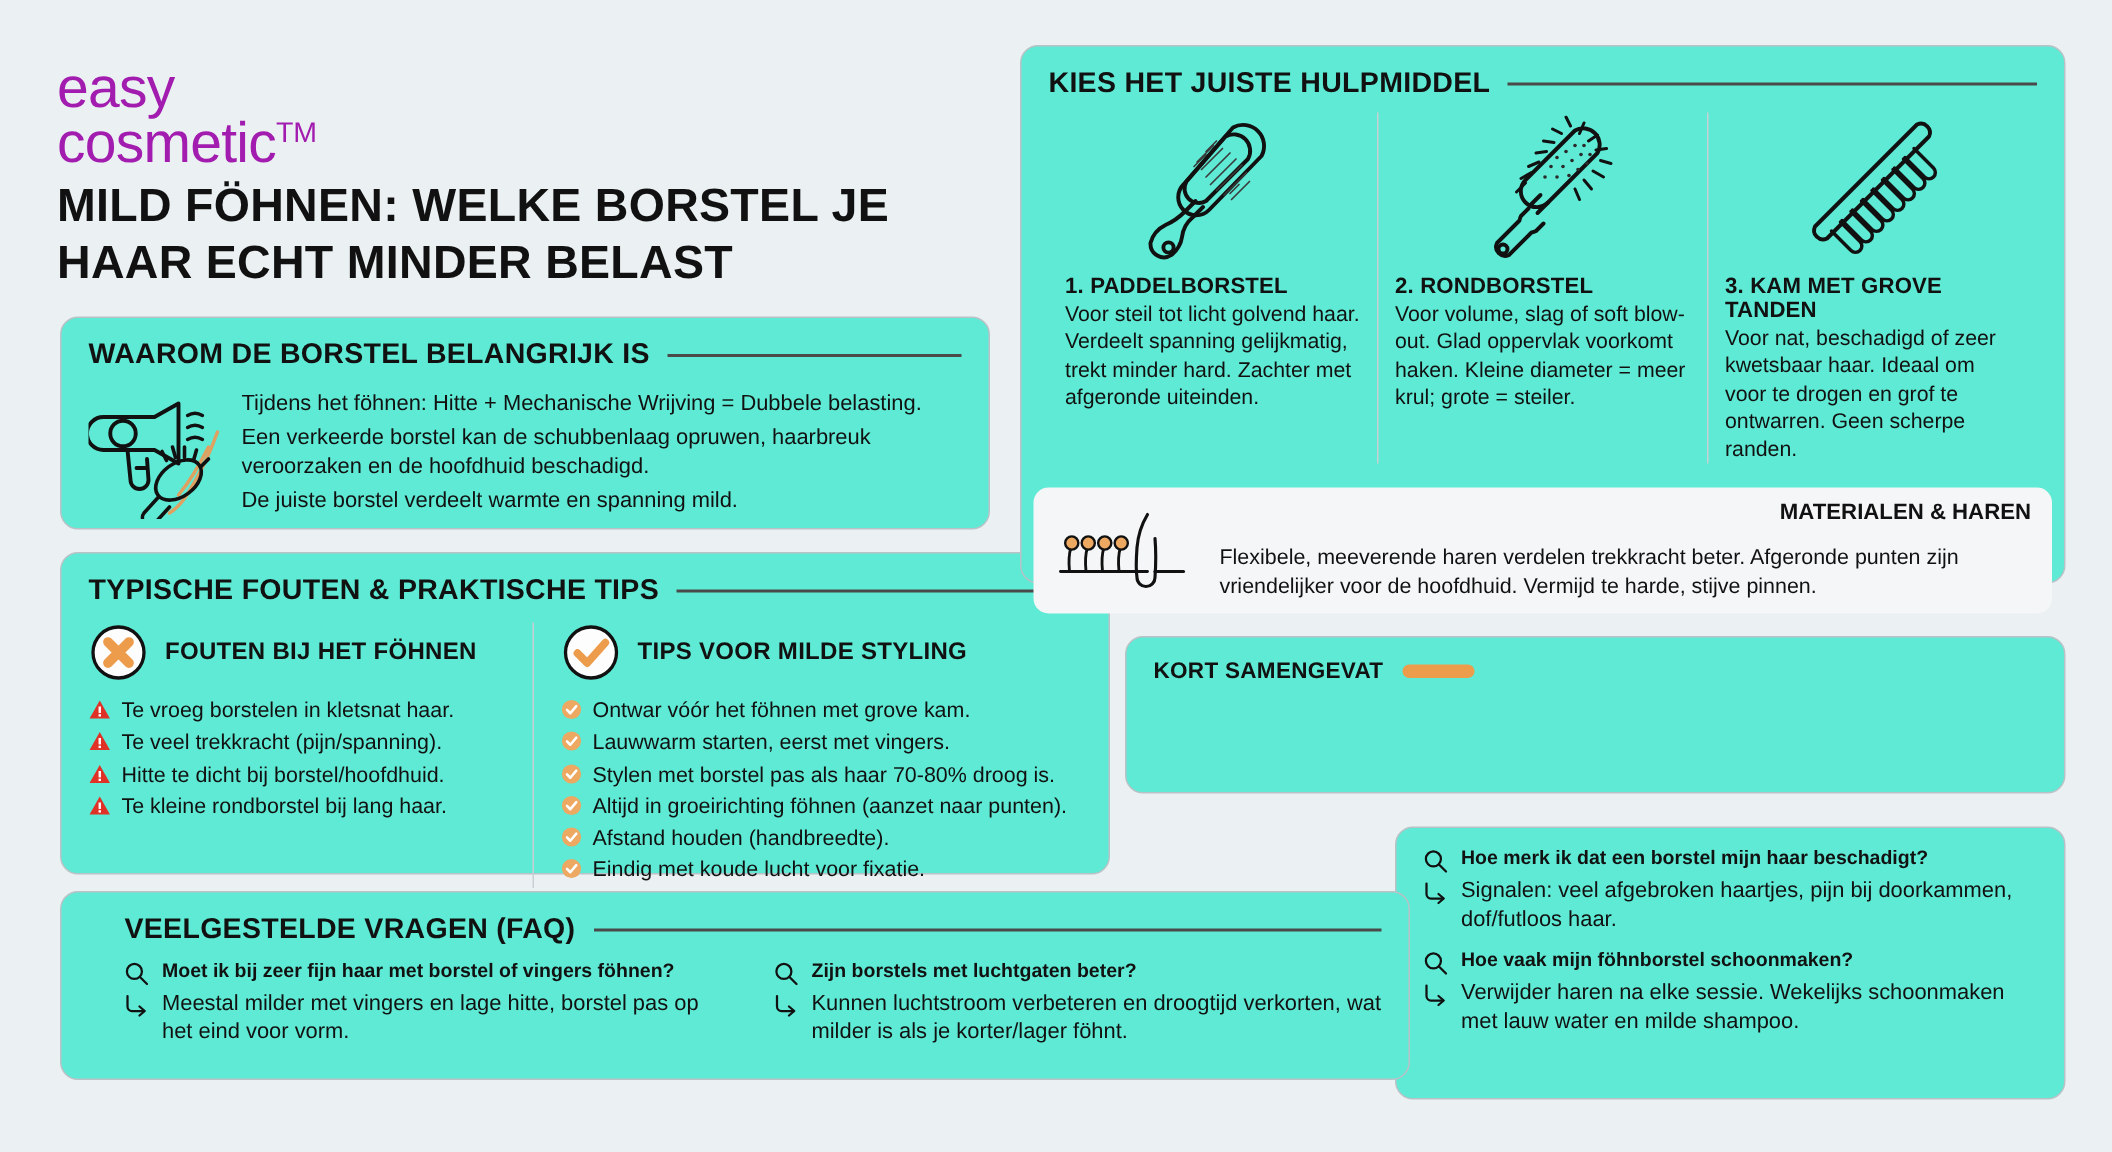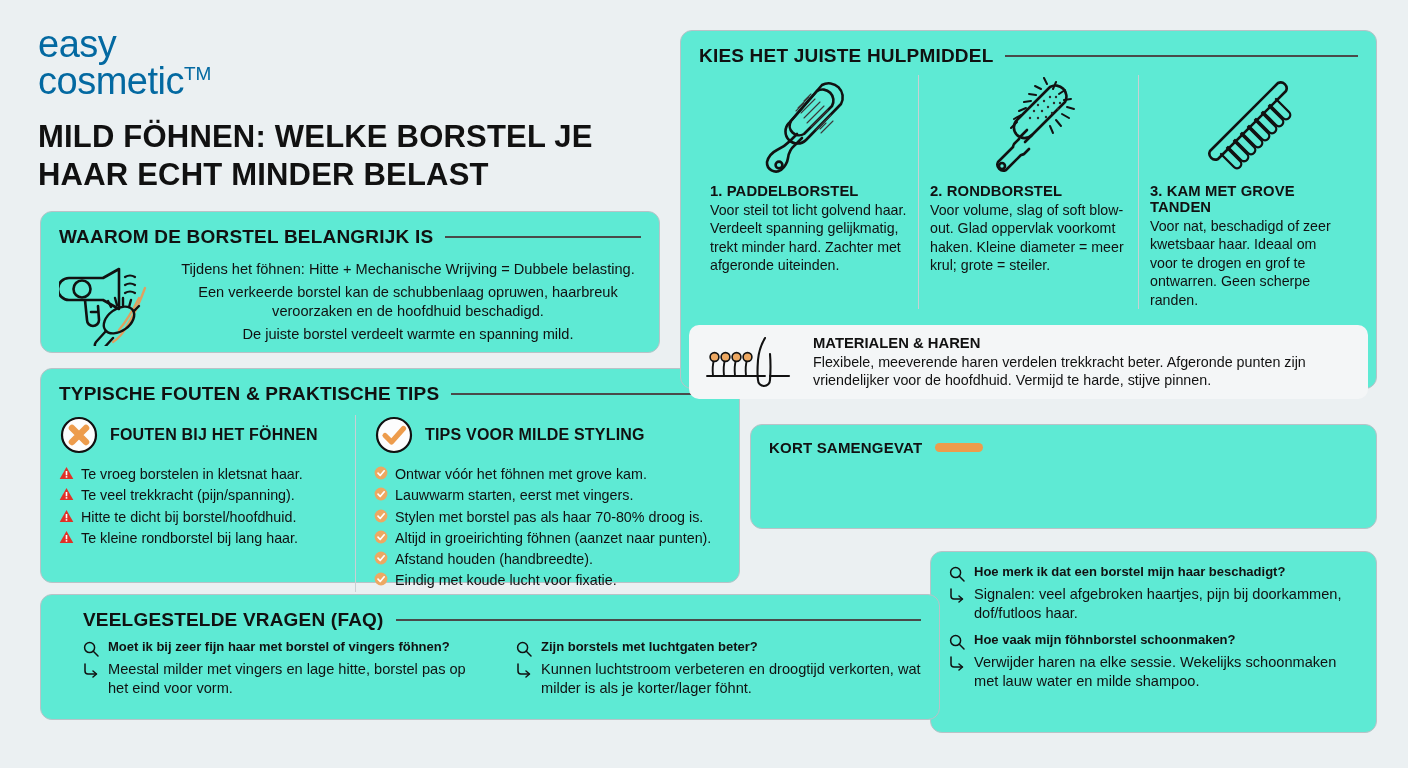--- a/index.html
+++ b/index.html
@@ -25,35 +25,35 @@
   .sec-head {
     display: flex; align-items: center; gap: 12px;
     font-weight: bold; letter-spacing: .2px;
     white-space: nowrap;
   }
   .sec-head .txt { font-size: 19px; }
   .sec-head .rule { flex: 1; height: 1.5px; background: #4a4a4a; }
 
   
   .brand {
-    position: absolute; left: 38px; top: 26px;
+    position: absolute; left: 38px; top: 41px;
     font-size: 38px; line-height: 0.98; font-weight: 300;
-    color: #0369a1; letter-spacing: -0.5px;
+    color: #a21caf; letter-spacing: -0.5px;
   }
   .brand .tm { font-size: 19px; vertical-align: super; letter-spacing: 0; }
 
   .headline {
     position: absolute; left: 38px; top: 118px;
     font-size: 31px; font-weight: bold; line-height: 1.24;
     letter-spacing: .2px; color: #111; width: 620px;
   }
 
   
   #why { left: 40px; top: 211px; width: 620px; height: 142px; }
-  #why .body { display: flex; gap: 14px; margin-top: 12px; text-align: center; }
+  #why .body { display: flex; gap: 0; margin-top: 12px; }
   #why .txtcol p { font-size: 14.6px; line-height: 1.34; margin-bottom: 3px; }
 
   
   #mistakes { left: 40px; top: 368px; width: 700px; height: 215px; }
   .two-col { display: flex; margin-top: 10px; }
   .col-left { width: 296px; padding-right: 14px; }
   .col-right { flex: 1; padding-left: 18px; border-left: 1.2px solid #c9d0d4; }
   .sub-head { display: flex; align-items: center; gap: 11px; margin-bottom: 9px; }
   .sub-head .label { font-size: 16px; font-weight: bold; letter-spacing: .2px; }
   ul.bul { list-style: none; text-align: right; }
@@ -71,21 +71,21 @@
   .tool .art { height: 108px; display: flex; align-items: center; justify-content: center; }
   .tool h4 { font-size: 14.8px; font-weight: bold; margin-bottom: 2px; letter-spacing: .1px; }
   .tool p { font-size: 14.2px; line-height: 1.3; }
 
   .material {
     margin: 8px 8px 0 8px; background: #f4f6f7;
     border-radius: 10px; padding: 9px 14px;
     display: flex; align-items: center; gap: 14px;
   }
   .material .mtxt { flex: 1; }
-  .material h4 { font-size: 14.8px; font-weight: bold; text-align: left; margin-bottom: 2px; }
+  .material h4 { font-size: 14.8px; font-weight: bold; text-align: right; margin-bottom: 13px; }
   .material p { font-size: 14.3px; line-height: 1.3; }
 
   
   #summary { left: 750px; top: 424px; width: 627px; height: 105px; }
   #summary .head { display: flex; align-items: center; gap: 13px; }
   #summary .head .txt { font-size: 15px; font-weight: bold; letter-spacing: .2px; }
   #summary .dash { width: 48px; height: 9px; border-radius: 5px; background: #ed9c4c; }
   #summary p { font-size: 14.6px; line-height: 1.33; margin-top: 6px; }
 
   

